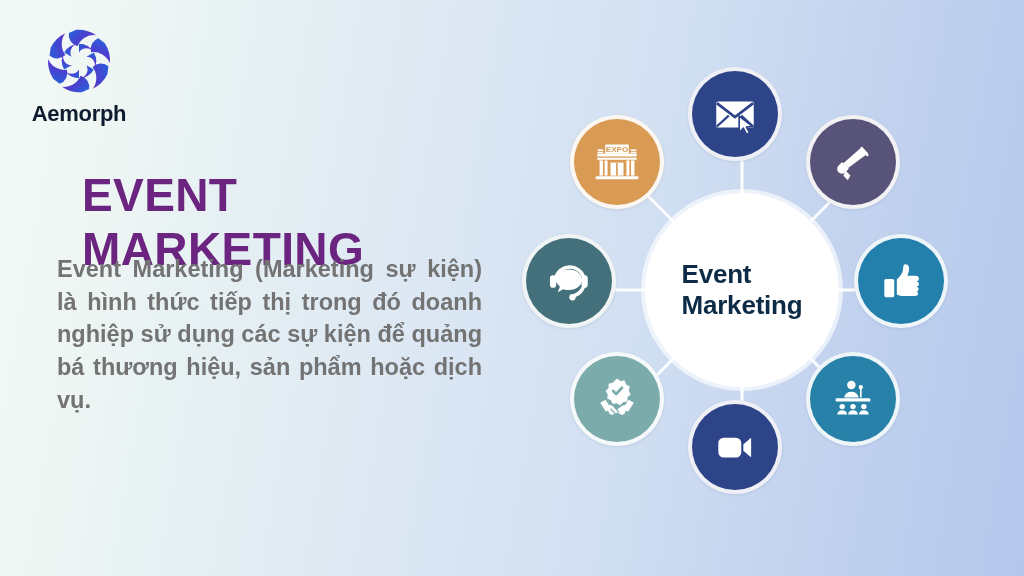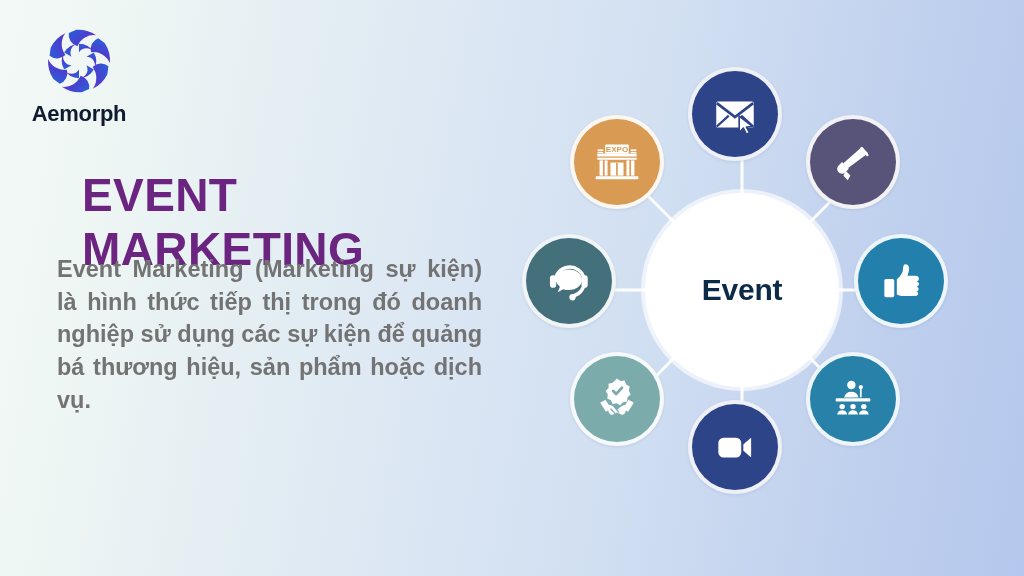--- a/index.html
+++ b/index.html
@@ -106,21 +106,21 @@
     margin-top: -97px;
     border-radius: 50%;
     background: #ffffff;
     display: flex;
     align-items: center;
     justify-content: center;
     box-shadow: 0 0 0 4px rgba(255,255,255,0.65);
   }
 
   .hub-label {
-    font-size: 30px;
+    font-size: 26px;
     font-weight: 700;
     line-height: 1.18;
     color: #0d2b46;
     text-align: left;
     letter-spacing: -0.2px;
   }
 
   .node {
     position: absolute;
     width: 94px;
@@ -327,16 +327,17 @@
       <g fill="#d99a54">
         <rect x="23.2" y="24.8" width="1.5" height="11.3"></rect>
       </g>
       <text x="24" y="15.2" font-family="'Liberation Sans', sans-serif" font-size="7.2" font-weight="700" text-anchor="middle" fill="#d99a54">EXPO</text>
     </svg>
   </div>
 
   <div class="hub">
     <div class="hub-label">
       <span>Event</span><br>
+      <span>Marketing</span>
     </div>
   </div>
 
 </div>
 
 </body></html>

